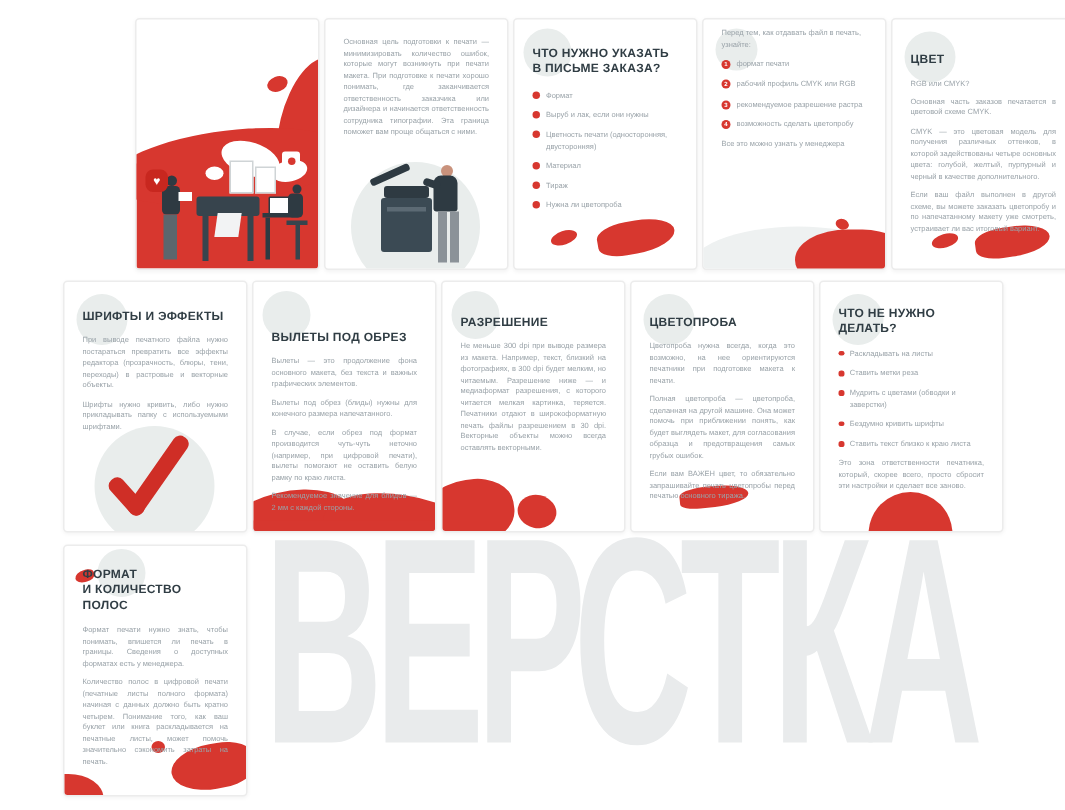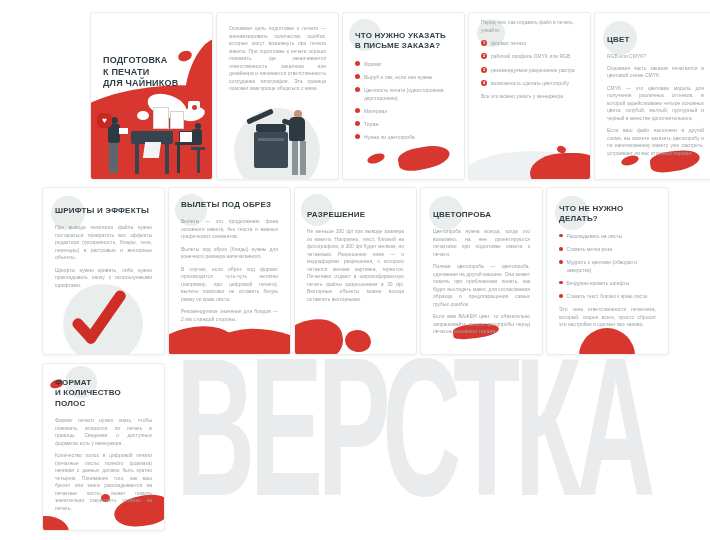--- a/index.html
+++ b/index.html
@@ -77,23 +77,20 @@
 </head>
 <body>
 
 <div id="stage">
 
   <div class="watermark">ВЁРСТКА</div>
 
   <div class="card r1 c1">
     <div class="cover-topblob"></div>
     <div class="cover-topblob2"></div>
-    <div class="title cover-title">Подготовка
-к печати
-для чайников</div>
     <div class="cover-red">
       <div class="cover-wave"></div>
 
       <div class="wblob" style="left:56px;top:-14px;width:40px;height:22px;transform:rotate(18deg);"></div>
       <div class="wblob" style="left:90px;top:-2px;width:24px;height:14px;transform:rotate(-12deg);"></div>
       <div class="wblob" style="left:46px;top:2px;width:12px;height:9px;"></div>
     </div>
     <div class="heart-badge">♥</div>
 
     <div class="ill" style="left:0;top:86px;width:121px;height:80px;">
@@ -222,21 +219,21 @@
     <p class="body para">Основная часть заказов печатается в цветовой схеме CMYK.</p>
         <p class="body para">CMYK — это цветовая модель для получения различных оттенков, в которой задействованы четыре основных цвета: голубой, желтый, пурпурный и черный в качестве дополнительного.</p>
         <p class="body para">Если ваш файл выполнен в другой схеме, вы можете заказать цветопробу и по напечатанному макету уже смотреть, устраивает ли вас итоговый вариант.</p>
       </div>
     <div class="blob" style="left:26px;bottom:14px;width:18px;height:9px;border-radius:50%;transform:rotate(-16deg);"></div>
     <div class="blob" style="right:16px;bottom:8px;width:50px;height:20px;border-radius:45% 55% 60% 40%;transform:rotate(-8deg);"></div>
   </div>
 
   <div class="card r2 c2">
     <div class="gcircle" style="left:6px;top:6px;width:32px;height:32px;"></div>
-    <h3 class="title" style="margin-top:12px;">Вылеты под обрез</h3>
+    <h3 class="title" style="margin-top:32px;">Вылеты под обрез</h3>
     <div style="margin-top:8px;">
 
     <p class="body para">Вылеты — это продолжение фона основного макета, без текста и важных графических элементов.</p>
         <p class="body para">Вылеты под обрез (блиды) нужны для конечного размера напечатанного.</p>
         <p class="body para">В случае, если обрез под формат производится чуть-чуть неточно (например, при цифровой печати), вылеты помогают не оставить белую рамку по краю листа.</p>
         <p class="body para">Рекомендуемое значение для блидов — 2 мм с каждой стороны.</p>
       </div>
     <div class="blob" style="left:-26px;bottom:-26px;width:95px;height:52px;border-radius:50%;transform:rotate(-14deg);"></div>
     <div class="blob" style="right:-30px;bottom:-22px;width:105px;height:46px;border-radius:50%;transform:rotate(9deg);"></div>
     <div class="blob" style="left:0;right:0;bottom:0;height:7px;"></div>

